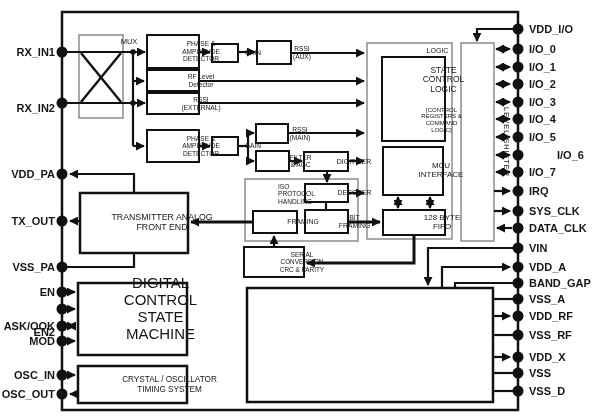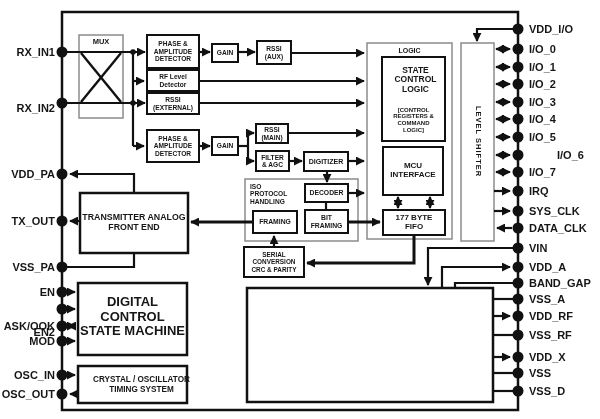--- a/index.html
+++ b/index.html
@@ -3,22 +3,22 @@
 <meta charset="utf-8">
 <style>
   html,body{margin:0;padding:0;background:#ffffff;}
   #canvas{
     position:relative;width:600px;height:419px;background:#ffffff;overflow:hidden;
     font-family:"Liberation Sans",sans-serif;
   }
   svg{position:absolute;left:0;top:0;}
   .lbl{
     position:absolute;display:flex;align-items:center;justify-content:center;
-    text-align:center;white-space:pre-line;font-weight:bold;color:#161616;
-    line-height:1.12;letter-spacing:0;pointer-events:none;
+    text-align:center;white-space:pre-line;font-weight:normal;color:#161616;
+    line-height:1.12;letter-spacing:0;pointer-events:none;padding-left:28px;
   }
   .lbl.left-align{justify-content:flex-start;text-align:left;align-items:flex-start;}
   .pin-lbl{
     position:absolute;font-weight:bold;color:#161616;font-size:11px;
     line-height:12px;height:12px;white-space:nowrap;
   }
   .pin-lbl.right-side{left:529px;}
   .pin-lbl.left-side{right:545px;text-align:right;}
   .vert{
     writing-mode:vertical-rl;letter-spacing:1px;
@@ -197,35 +197,35 @@
 <div class="lbl" style="left:382px;top:61px;width:67px;height:38px;font-size:8.5px;">STATE
 CONTROL
 LOGIC</div>
 <div class="lbl" style="left:382px;top:103px;width:63px;height:34px;font-size:6px;">[CONTROL
 REGISTERS &amp;
 COMMAND
 LOGIC]</div>
 <div class="lbl vert" style="left:461px;top:43px;width:33px;height:198px;font-size:7.5px;">LEVEL SHIFTER</div>
 <div class="lbl" style="left:383px;top:147px;width:60px;height:48px;font-size:8px;">MCU
 INTERFACE</div>
-<div class="lbl" style="left:383px;top:210px;width:62px;height:25px;font-size:8px;">177 BYTE
+<div class="lbl" style="left:383px;top:210px;width:62px;height:25px;font-size:8px;">128 BYTE
 FIFO</div>
 <div class="lbl left-align" style="left:250px;top:183px;width:60px;height:28px;font-size:6.6px;">ISO
 PROTOCOL
 HANDLING</div>
 <div class="lbl" style="left:305px;top:184px;width:43px;height:18px;font-size:6.8px;">DECODER</div>
 <div class="lbl" style="left:305px;top:210px;width:43px;height:23px;font-size:6.8px;">BIT
 FRAMING</div>
 <div class="lbl" style="left:253px;top:211px;width:44px;height:22px;font-size:6.8px;">FRAMING</div>
 <div class="lbl" style="left:244px;top:247px;width:60px;height:30px;font-size:6.4px;">SERIAL
 CONVERSION
 CRC &amp; PARITY</div>
 <div class="lbl" style="left:80px;top:193px;width:108px;height:60px;font-size:8.8px;">TRANSMITTER ANALOG
 FRONT END</div>
-<div class="lbl" style="left:78px;top:291px;width:109px;height:52px;font-size:13px;">DIGITAL CONTROL
+<div class="lbl" style="left:78px;top:283px;width:109px;height:52px;font-size:15px;">DIGITAL CONTROL
 STATE MACHINE</div>
 <div class="lbl" style="left:78px;top:366px;width:127px;height:37px;font-size:8.2px;">CRYSTAL / OSCILLATOR
 TIMING SYSTEM</div>
 
 <div class="pin-lbl left-side" style="top:46px;">RX_IN1</div>
 <div class="pin-lbl left-side" style="top:102px;">RX_IN2</div>
 <div class="pin-lbl left-side" style="top:168px;">VDD_PA</div>
 <div class="pin-lbl left-side" style="top:215px;">TX_OUT</div>
 <div class="pin-lbl left-side" style="top:261px;">VSS_PA</div>
 <div class="pin-lbl left-side" style="top:286px;">EN</div>

